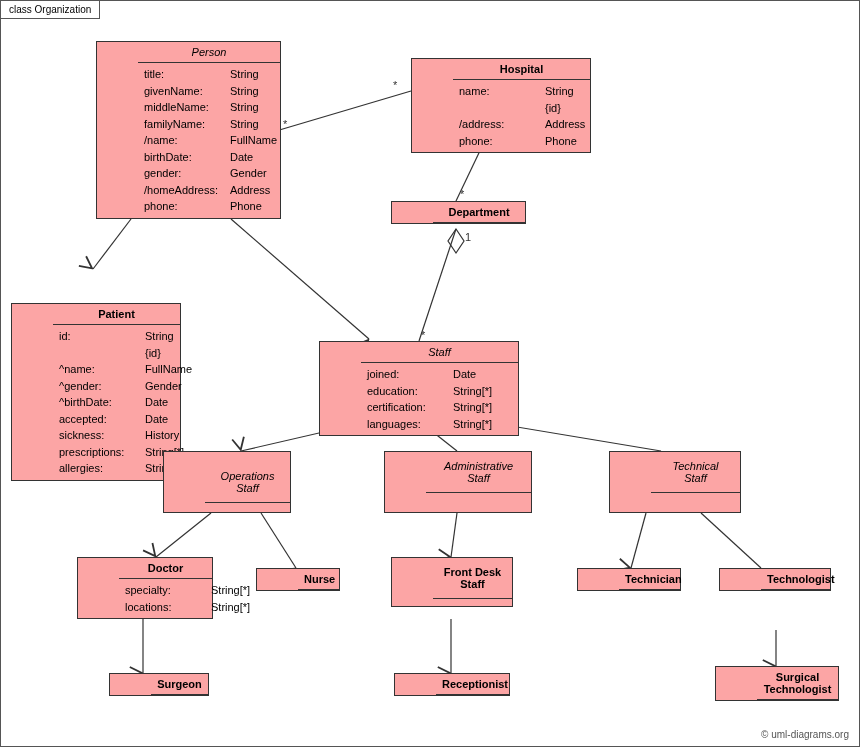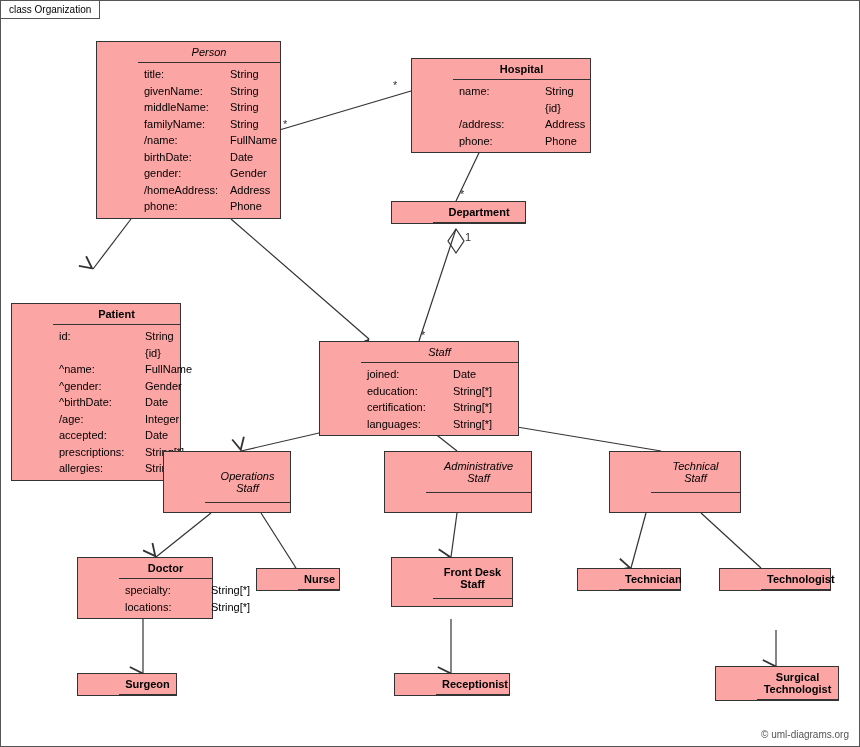--- a/index.html
+++ b/index.html
@@ -236,28 +236,28 @@
         </div>
       <div class="attr-row">
           <span class="attr-name">^gender:</span>
           <span class="attr-type">Gender</span>
         </div>
       <div class="attr-row">
           <span class="attr-name">^birthDate:</span>
           <span class="attr-type">Date</span>
         </div>
       <div class="attr-row">
-          <span class="attr-name">/age:</span>
-          <span class="attr-type">Integer</span>
-        </div>
-      <div class="attr-row">
           <span class="attr-name">accepted:</span>
           <span class="attr-type">Date</span>
         </div>
       <div class="attr-row">
+          <span class="attr-name">sickness:</span>
+          <span class="attr-type">History</span>
+        </div>
+      <div class="attr-row">
           <span class="attr-name">prescriptions:</span>
           <span class="attr-type">String[*]</span>
         </div>
       <div class="attr-row">
           <span class="attr-name">allergies:</span>
           <span class="attr-type">String[*]</span>
         </div>
     </div>
   </div>
 
@@ -318,21 +318,21 @@
   </div>
 
   <div class="uml-class" style="left:576px; top:567px; width:104px;">
     <div class="class-title">Technician</div>
   </div>
 
   <div class="uml-class" style="left:718px; top:567px; width:112px;">
     <div class="class-title">Technologist</div>
   </div>
 
-  <div class="uml-class" style="left:76px; top:672px; width:100px;">
+  <div class="uml-class" style="left:108px; top:672px; width:100px;">
     <div class="class-title">Surgeon</div>
   </div>
 
   <div class="uml-class" style="left:393px; top:672px; width:116px;">
     <div class="class-title">Receptionist</div>
   </div>
 
   <div class="uml-class" style="left:714px; top:665px; width:124px;">
     <div class="class-title">Surgical<br>Technologist</div>
   </div>

